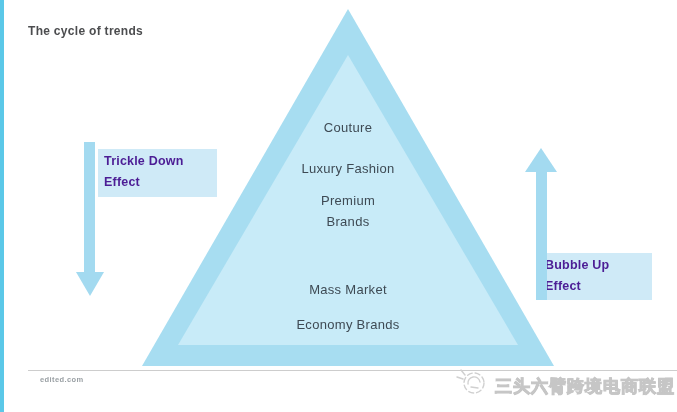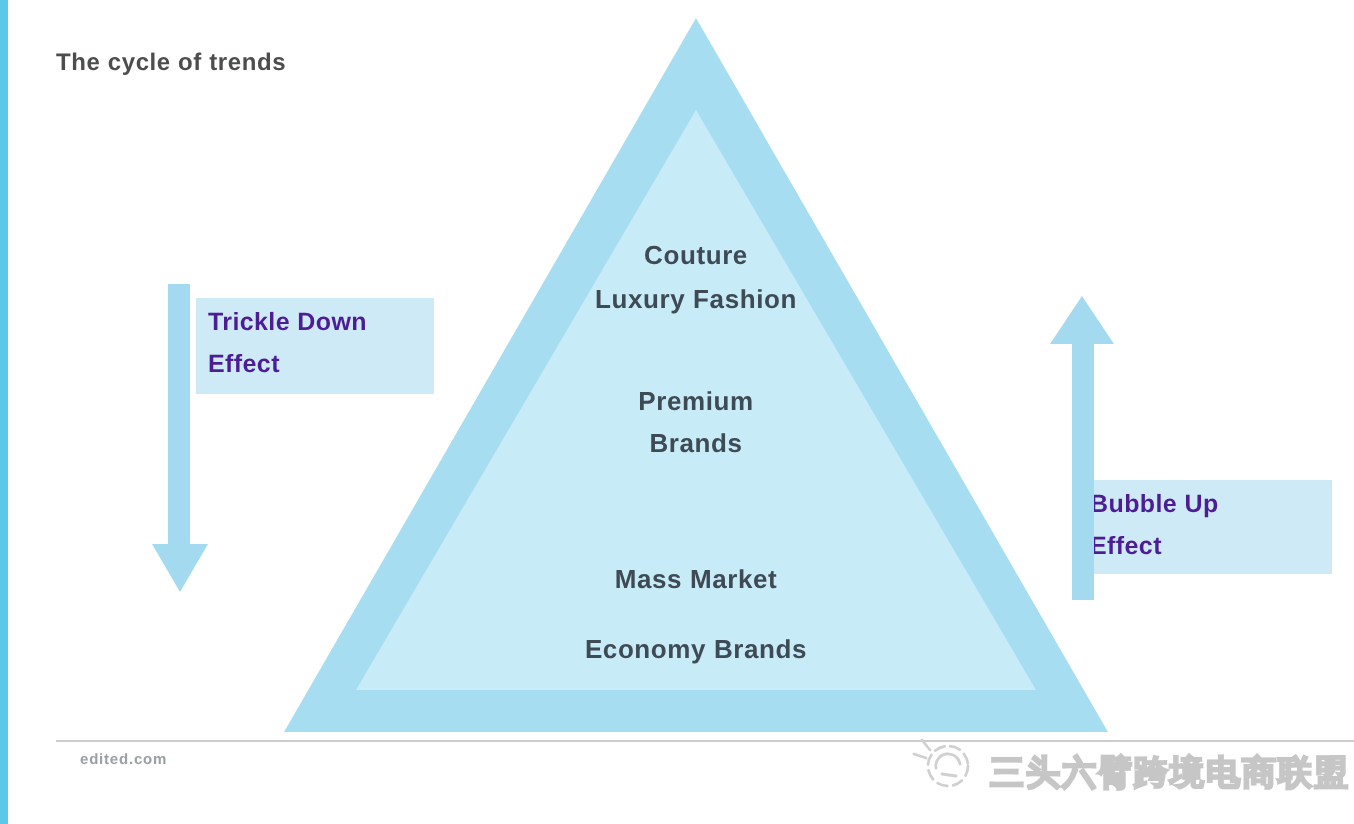--- a/index.html
+++ b/index.html
@@ -15,33 +15,33 @@
   .pyr-outer {
     position:absolute; left:142px; top:9px; width:412px; height:357px;
     background:#a7ddf1; clip-path:polygon(50% 0, 100% 100%, 0 100%);
   }
   .pyr-inner {
     position:absolute; left:178px; top:55px; width:340px; height:290px;
     background:#c8ebf8; clip-path:polygon(50% 0, 100% 100%, 0 100%);
   }
   .level {
     position:absolute; left:348px; transform:translateX(-50%);
-    font-size:13px; font-weight:bold; color:#3e4a54; letter-spacing:0.3px;
+    font-size:13px; font-weight:normal; color:#3e4a54; letter-spacing:0.3px;
     white-space:pre-line; text-align:center; line-height:16px;
   }
-  .lv0 { top:120px; } .lv1 { top:142px; }
+  .lv0 { top:120px; } .lv1 { top:161px; }
   .lv2 { top:190px; line-height:21px; }
   .lv3 { top:247px; } .lv4 { top:282px; } .lv5 { top:317px; }
   .note-box {
     position:absolute; background:#cfeaf7; box-sizing:border-box;
     font-size:12.5px; font-weight:bold; color:#4c1d95; letter-spacing:0.2px;
     white-space:pre-line; line-height:21px;
   }
   .trickle-box { left:98px; top:149px; width:119px; height:48px; padding:2px 0 0 6px; }
-  .bubble-box  { left:536px; top:240px; width:130px; height:47px; padding:2px 0 0 9px; }
+  .bubble-box  { left:536px; top:253px; width:116px; height:47px; padding:2px 0 0 9px; }
   .arrow-shaft { position:absolute; width:11px; background:#a3daf0; }
   .shaft-left  { left:84px;  top:142px; height:131px; }
   .shaft-right { left:536px; top:171px; height:129px; }
   .arrow-head-down {
     position:absolute; left:76px; top:272px; width:0; height:0;
     border-left:14px solid transparent; border-right:14px solid transparent;
     border-top:24px solid #a3daf0;
   }
   .arrow-head-up {
     position:absolute; left:525px; top:148px; width:0; height:0;

